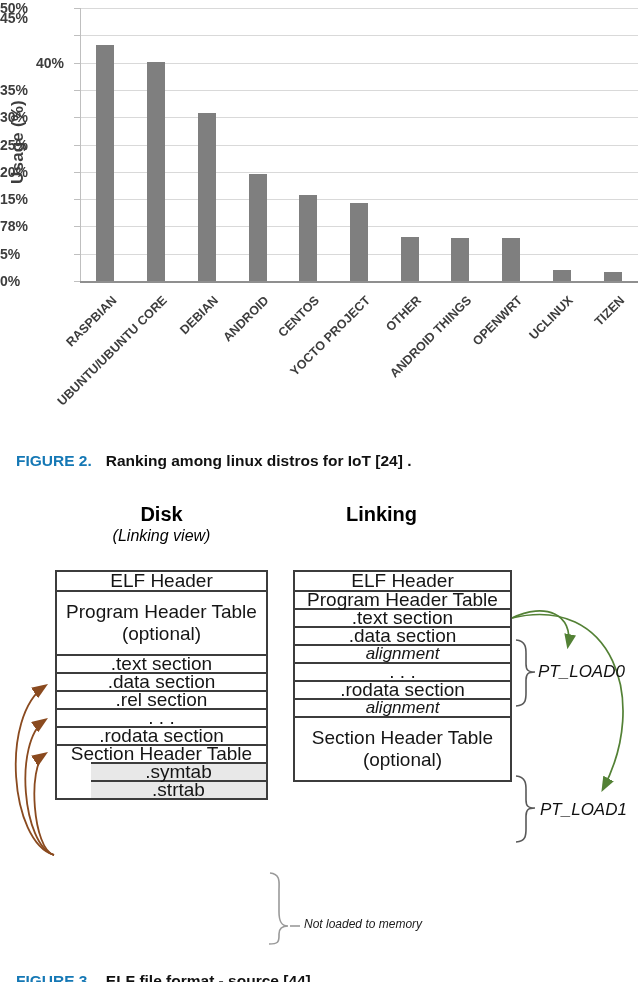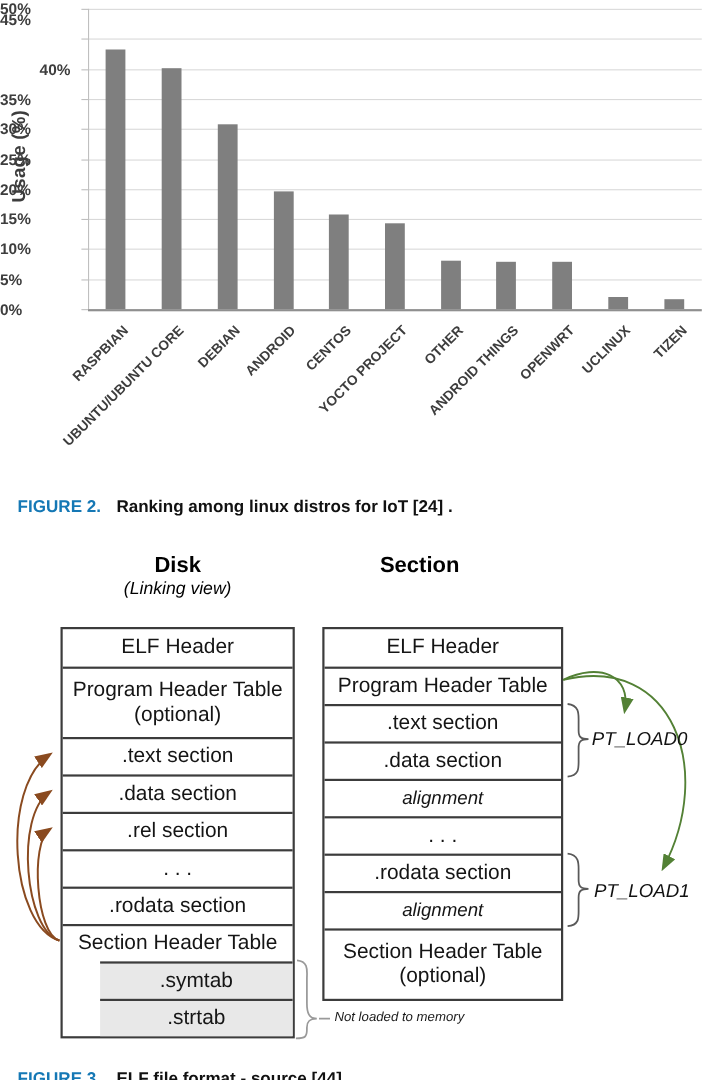--- a/index.html
+++ b/index.html
@@ -24,21 +24,21 @@
   
   .caption{position:absolute;left:0;margin:16px;font-size:15.5px;font-weight:bold;
         color:#111111;white-space:nowrap;}
   .cap-label{color:var(--accent);margin-right:14px;}
 
   
   .col-header{position:absolute;width:213px;text-align:center;color:#000000;}
   .col-header .ch-title{font-size:20px;font-weight:bold;line-height:22px;}
   .col-header .ch-sub{font-size:16px;font-style:italic;line-height:22px;}
   .elf-table{position:absolute;border:2px solid #3c3c3c;box-sizing:border-box;background:#fff;}
-  .elf-row{box-sizing:border-box;height:34px;display:flex;flex-direction:column;
+  .elf-row{box-sizing:border-box;height:18px;display:flex;flex-direction:column;
         justify-content:center;align-items:center;border-top:2px solid #3c3c3c;
         font-size:19px;color:#151515;line-height:22px;text-align:center;}
   .elf-row:first-child{border-top:none;}
   .elf-row.double{height:64px;}
   .elf-row.shaded{background:var(--shade);margin-left:34px;}
   .elf-row.italic{font-style:italic;font-size:17px;}
   .diagram-svg{position:absolute;left:0;top:0;width:640px;height:982px;pointer-events:none;}
   .arrow-disk{stroke:var(--disk-arrow);fill:none;stroke-width:1.8px;}
   .arrow-mem{stroke:var(--mem-arrow);fill:none;stroke-width:1.7px;}
   .brace-dark{stroke:#595959;fill:none;stroke-width:1.6px;}
@@ -73,21 +73,21 @@
         <div class="ytick-mark" style="left: 74px; top: 144.5px;"></div>
         <div class="ytick-label" style="left: 0px; top: 136.5px;">25%</div>
         <div class="gridline" style="left: 80px; top: 171.8px; width: 558px;"></div>
         <div class="ytick-mark" style="left: 74px; top: 171.8px;"></div>
         <div class="ytick-label" style="left: 0px; top: 163.8px;">20%</div>
         <div class="gridline" style="left: 80px; top: 199.1px; width: 558px;"></div>
         <div class="ytick-mark" style="left: 74px; top: 199.1px;"></div>
         <div class="ytick-label" style="left: 0px; top: 191.1px;">15%</div>
         <div class="gridline" style="left: 80px; top: 226.4px; width: 558px;"></div>
         <div class="ytick-mark" style="left: 74px; top: 226.4px;"></div>
-        <div class="ytick-label" style="left: 0px; top: 218.4px;">10%</div>
+        <div class="ytick-label" style="left: 0px; top: 218.4px;">78%</div>
         <div class="gridline" style="left: 80px; top: 253.7px; width: 558px;"></div>
         <div class="ytick-mark" style="left: 74px; top: 253.7px;"></div>
         <div class="ytick-label" style="left: 0px; top: 245.7px;">5%</div>
         <div class="gridline axis0" style="left: 80px; top: 281px; width: 558px;"></div>
         <div class="ytick-mark" style="left: 74px; top: 281px;"></div>
         <div class="ytick-label" style="left: 0px; top: 273px;">0%</div>
         <div class="y-axis-line" style="left: 80px; top: 8px; height: 273px;"></div>
         <div class="bar" style="left: 96.3636px; top: 44.582px; width: 18px; height: 236.418px;"></div>
         <div class="bar" style="left: 147.091px; top: 61.508px; width: 18px; height: 219.492px;"></div>
         <div class="bar" style="left: 197.818px; top: 113.378px; width: 18px; height: 167.622px;"></div>
@@ -115,21 +115,21 @@
 
   <p class="caption" style="top:436px;">
     <span class="cap-label">FIGURE 2.</span><span>Ranking among linux distros for IoT [24] .</span>
   </p>
 
   <div class="col-header" style="left:55px;top:503px;">
     <div class="ch-title">Disk</div>
     <div class="ch-sub">(Linking view)</div>
   </div>
   <div class="col-header" style="left:275px;top:503px;">
-    <div class="ch-title">Section</div>
+    <div class="ch-title">Linking</div>
   </div>
 
   <div id="disk-table" class="elf-table" style="left:55px;top:570px;width:213px;">
       <div class="elf-row">
         <span>ELF Header</span>
       </div>
       <div class="elf-row double">
         <span>Program Header Table</span>
         <span>(optional)</span>
       </div>

